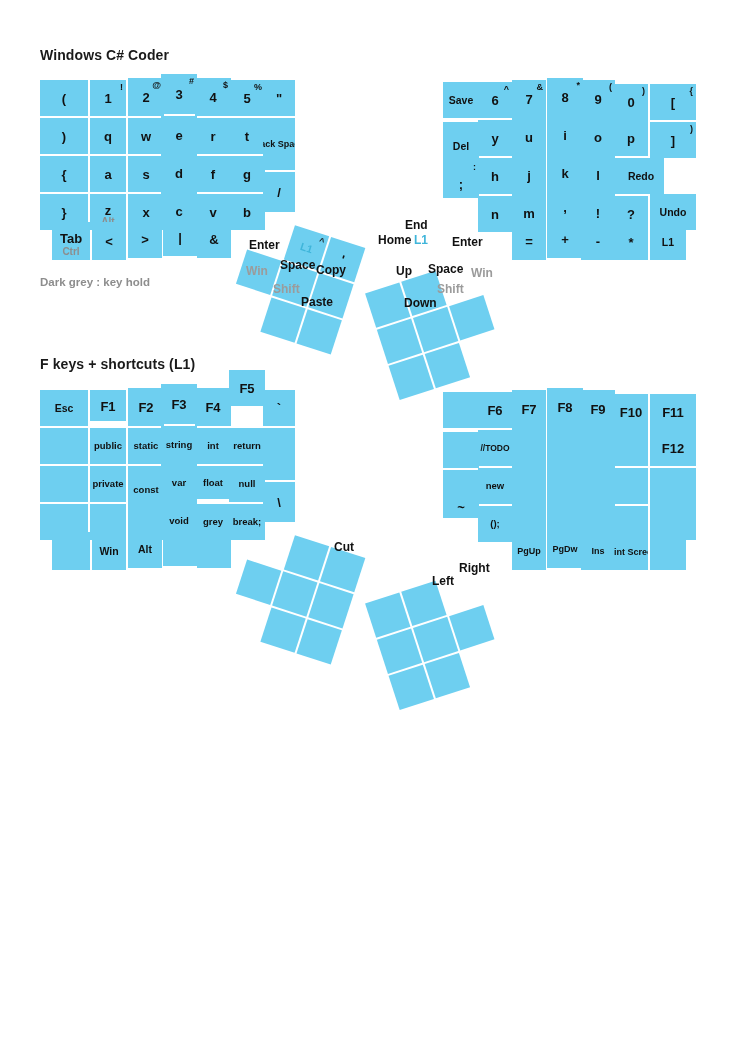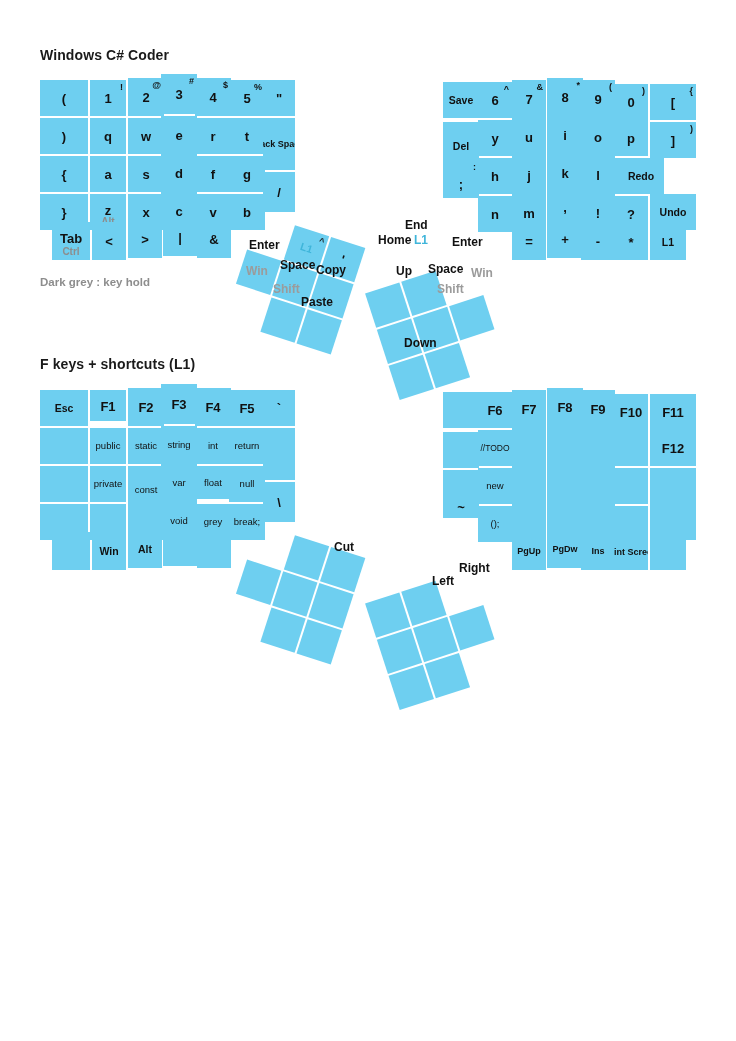--- a/index.html
+++ b/index.html
@@ -63,21 +63,21 @@
     transform: translateX(-50%);
     font-size: 10px;
     font-weight: bold;
     color: #8d8d8d;
   }
   
   .code {
     left: 50%; top: 50%;
     transform: translate(-50%, -50%);
     font-size: 9.5px;
-    font-weight: normal;
+    font-weight: bold;
     color: #111;
   }
   .two-line { text-align: center; line-height: 1.05; }
 </style>
 </head>
 <body>
 
 <div class="page">
 
   <div class="section-title" style="left:40px; top:47px;">Windows C# Coder</div>
@@ -332,42 +332,42 @@
   </div>
 
   <div style="position:absolute; left:405px; top:218px; font-size:12px; font-weight:bold; color:#111;">End</div>
   <div style="position:absolute; left:378px; top:233px; font-size:12px; font-weight:bold; color:#111;">Home</div>
   <div style="position:absolute; left:414px; top:233px; font-size:12px; font-weight:bold; color:#3fb5da;">L1</div>
   <div style="position:absolute; left:452px; top:235px; font-size:12px; font-weight:bold; color:#111;">Enter</div>
   <div style="position:absolute; left:396px; top:264px; font-size:12px; font-weight:bold; color:#111;">Up</div>
   <div style="position:absolute; left:428px; top:262px; font-size:12px; font-weight:bold; color:#111;">Space</div>
   <div style="position:absolute; left:471px; top:266px; font-size:12px; font-weight:bold; color:#9b9b9b;">Win</div>
   <div style="position:absolute; left:437px; top:282px; font-size:12px; font-weight:bold; color:#9b9b9b;">Shift</div>
-  <div style="position:absolute; left:404px; top:296px; font-size:12px; font-weight:bold; color:#111;margin-top:40px;">Down</div>
+  <div style="position:absolute; left:404px; top:296px; font-size:12px; font-weight:bold; color:#111;">Down</div>
 
   <div class="note" style="left:40px; top:276px;">Dark grey : key hold</div>
 
   <div class="section-title" style="left:40px; top:356px;">F keys + shortcuts (L1)</div>
 
   <div class="key" style="left:40px; top:390px; width:48px; height:36px;">
     <span class="lbl c sm">Esc</span>
   </div>
   <div class="key" style="left:90px; top:390px; width:36px; height:31px;">
     <span class="lbl c">F1</span>
   </div>
   <div class="key" style="left:128px; top:388px; width:36px; height:38px;">
     <span class="lbl c">F2</span>
   </div>
   <div class="key" style="left:161px; top:384px; width:36px; height:40px;">
     <span class="lbl c">F3</span>
   </div>
   <div class="key" style="left:195px; top:388px; width:36px; height:38px;">
     <span class="lbl c">F4</span>
   </div>
-  <div class="key" style="left:229px; top:390px; width:36px; height:36px;">
+  <div class="key" style="left:229px; top:370px; width:36px; height:36px;">
     <span class="lbl c">F5</span>
   </div>
   <div class="key" style="left:263px; top:390px; width:32px; height:36px;">
     <span class="lbl c">`</span>
   </div>
 
   <div class="key" style="left:40px; top:428px; width:48px; height:36px;"></div>
   <div class="key" style="left:90px; top:428px; width:36px; height:36px;">
     <span class="lbl code">public</span>
   </div>

